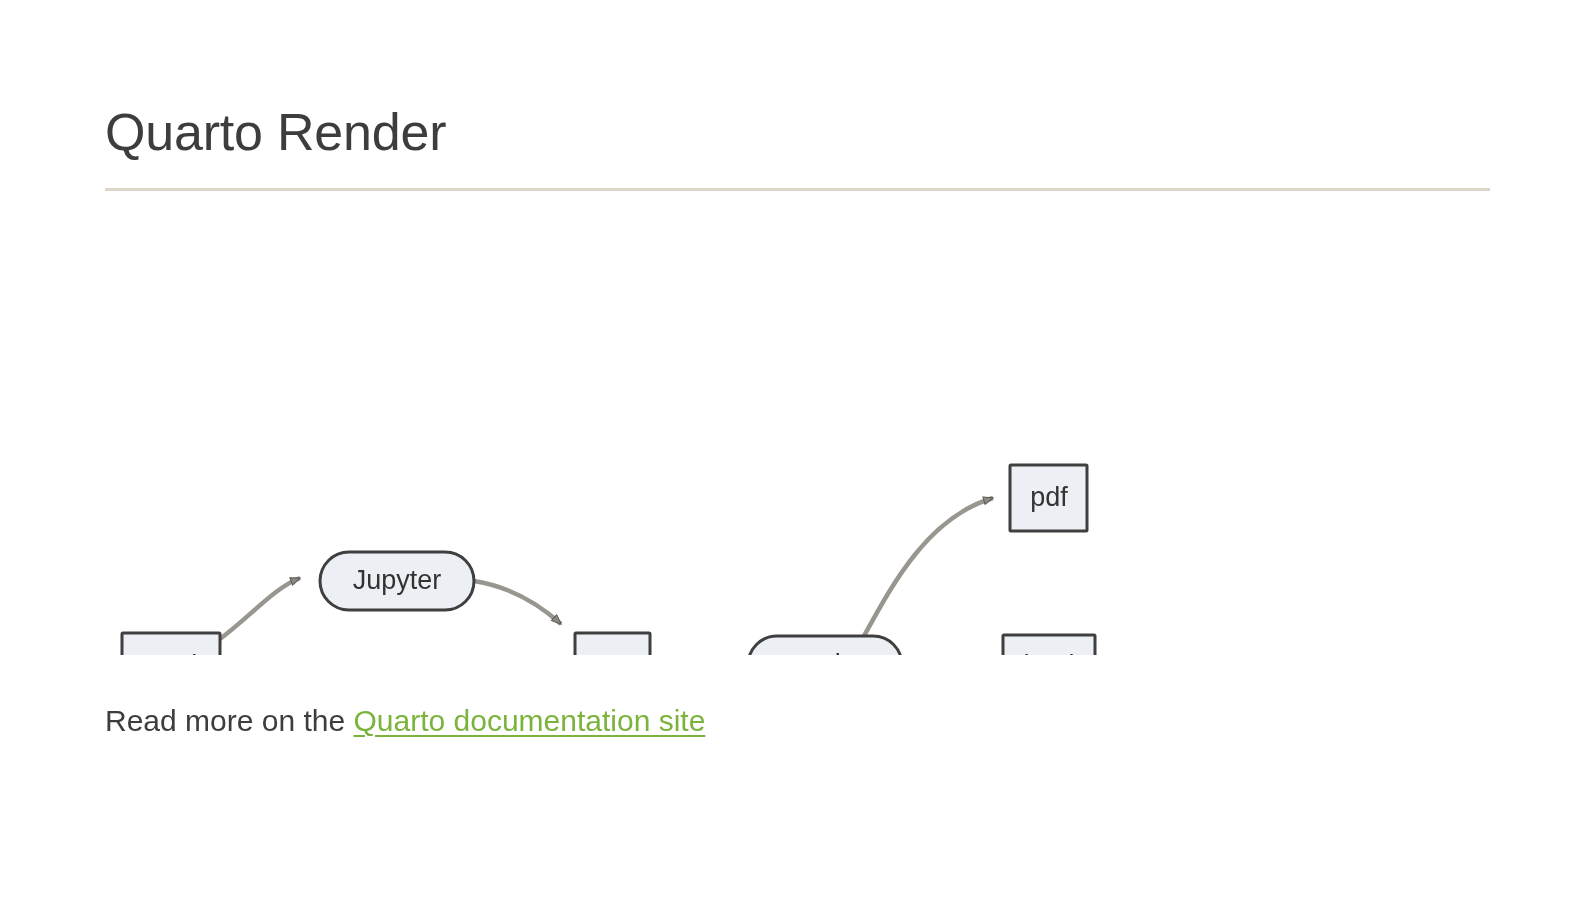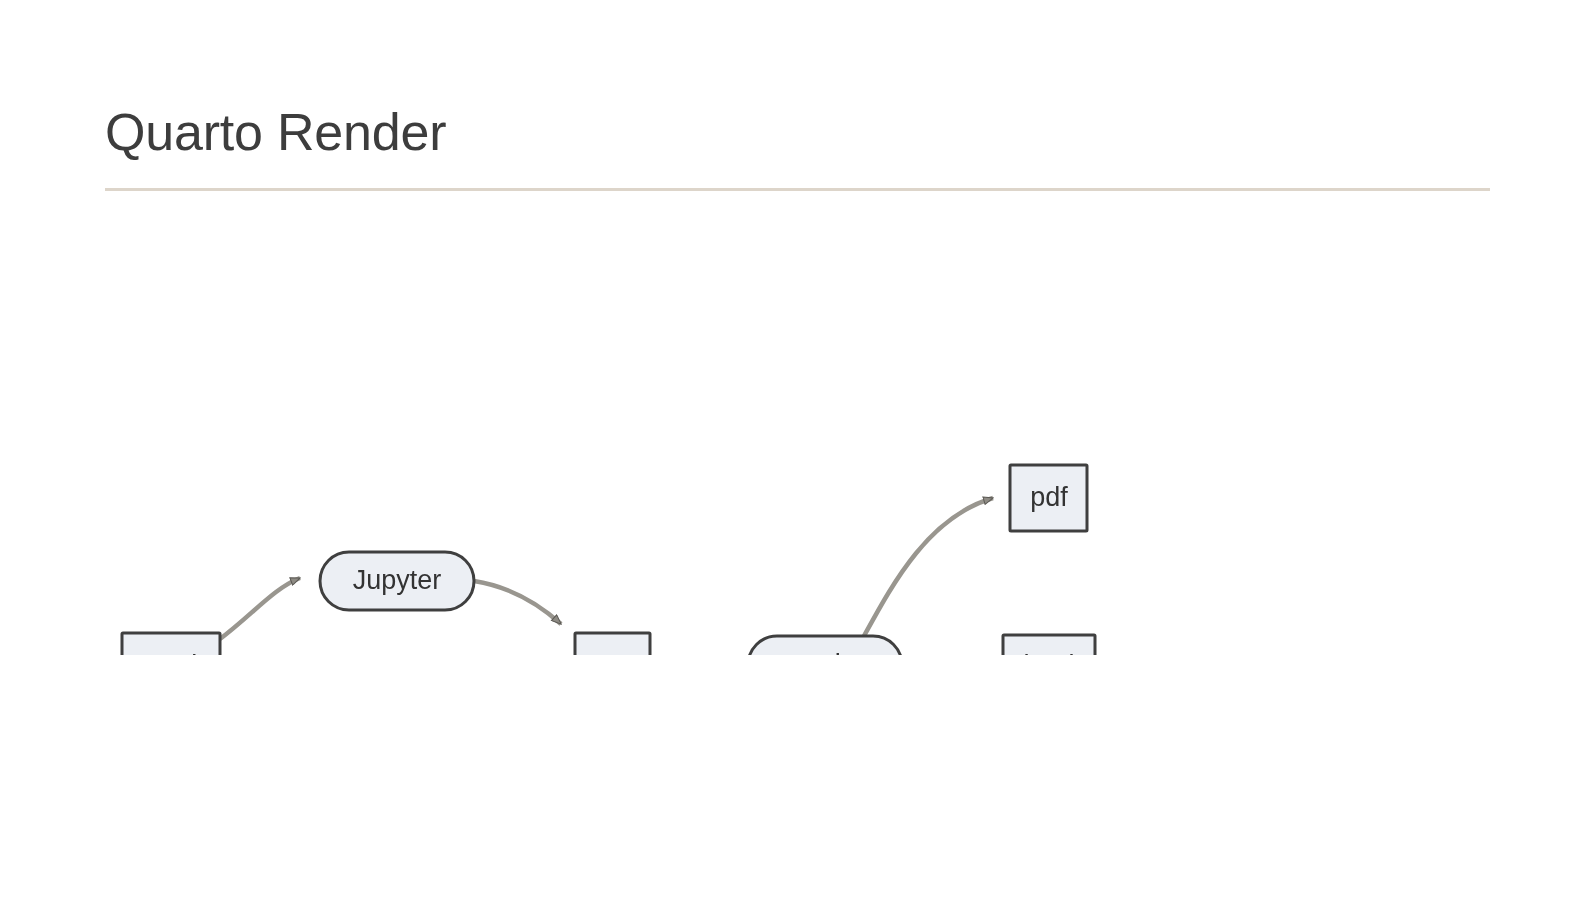--- a/index.html
+++ b/index.html
@@ -140,14 +140,15 @@
 
         <g>
           <rect x="997" y="587" width="101" height="64" rx="1" ry="1" fill="#eceff4" stroke="#3f3f3f" stroke-width="3"></rect>
           <text class="node-label" x="1048" y="620">docx</text>
         </g>
 
       </g>
     </svg>
   </div>
 
+  <p class="read-more"><span>Read more on the </span><a href="#">Quarto documentation site</a></p>
 
 </div>
 
 </body></html>

